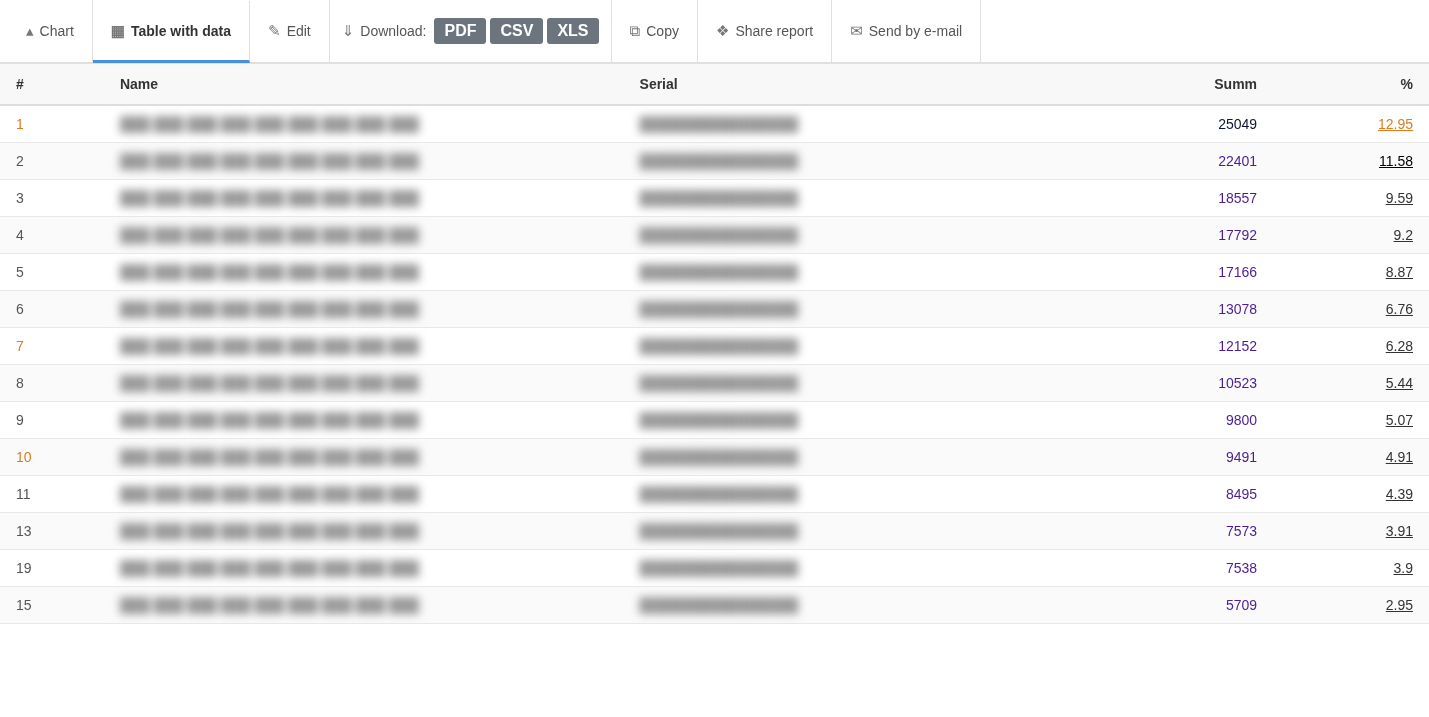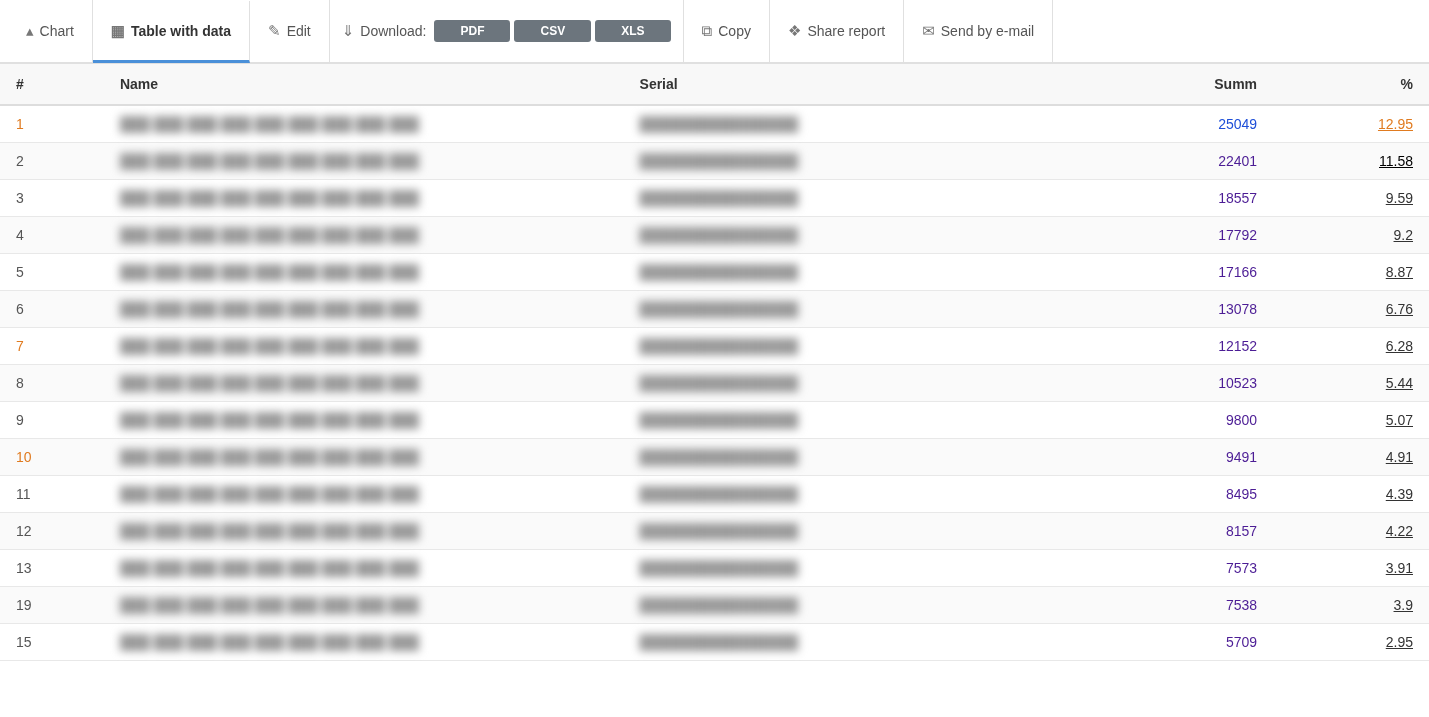--- a/index.html
+++ b/index.html
@@ -48,27 +48,27 @@
       border-right: 1px solid #e0e0e0;
     }
     .download-label {
       color: #555;
       margin-right: 4px;
       display: flex;
       align-items: center;
       gap: 6px;
     }
     .dl-btn {
-      padding: 4px 26px;
+      padding: 4px 10px;
       background: #6c757d;
       color: #fff;
       border: none;
       border-radius: 3px;
       cursor: pointer;
-      font-size: 12px;
+      font-size: 16px;
       font-weight: bold;
     }
 
     
     .table-container {
       width: 100%;
       overflow-x: auto;
     }
     table {
       width: 100%;
@@ -169,21 +169,21 @@
         <th class="serial-col">Serial</th>
         <th class="summ-col">Summ</th>
         <th class="pct-col">%</th>
       </tr>
     </thead>
     <tbody id="table-body">
     <tr>
           <td class="num-cell" style="color: rgb(224, 123, 32);">1</td>
           <td class="blurred">███ ███ ███ ███ ███ ███ ███ ███ ███</td>
           <td class="blurred">████████████████</td>
-          <td class="summ-cell" style="color: #1d4ed8;">25049</td>
+          <td class="summ-cell" style="color: #0f172a;">25049</td>
           <td class="pct-cell" style="color: rgb(224, 123, 32);">12.95</td>
         </tr>
         <tr>
           <td class="num-cell">2</td>
           <td class="blurred">███ ███ ███ ███ ███ ███ ███ ███ ███</td>
           <td class="blurred">████████████████</td>
           <td class="summ-cell">22401</td>
           <td class="pct-cell" style="color: #000000;">11.58</td>
         </tr>
         <tr>
@@ -241,27 +241,20 @@
           <td class="blurred">████████████████</td>
           <td class="summ-cell">9491</td>
           <td class="pct-cell">4.91</td>
         </tr>
         <tr>
           <td class="num-cell">11</td>
           <td class="blurred">███ ███ ███ ███ ███ ███ ███ ███ ███</td>
           <td class="blurred">████████████████</td>
           <td class="summ-cell">8495</td>
           <td class="pct-cell">4.39</td>
-        </tr>
-        <tr>
-          <td class="num-cell">12</td>
-          <td class="blurred">███ ███ ███ ███ ███ ███ ███ ███ ███</td>
-          <td class="blurred">████████████████</td>
-          <td class="summ-cell">8157</td>
-          <td class="pct-cell">4.22</td>
         </tr>
         <tr>
           <td class="num-cell">13</td>
           <td class="blurred">███ ███ ███ ███ ███ ███ ███ ███ ███</td>
           <td class="blurred">████████████████</td>
           <td class="summ-cell">7573</td>
           <td class="pct-cell">3.91</td>
         </tr>
         <tr>
           <td class="num-cell">19</td>

